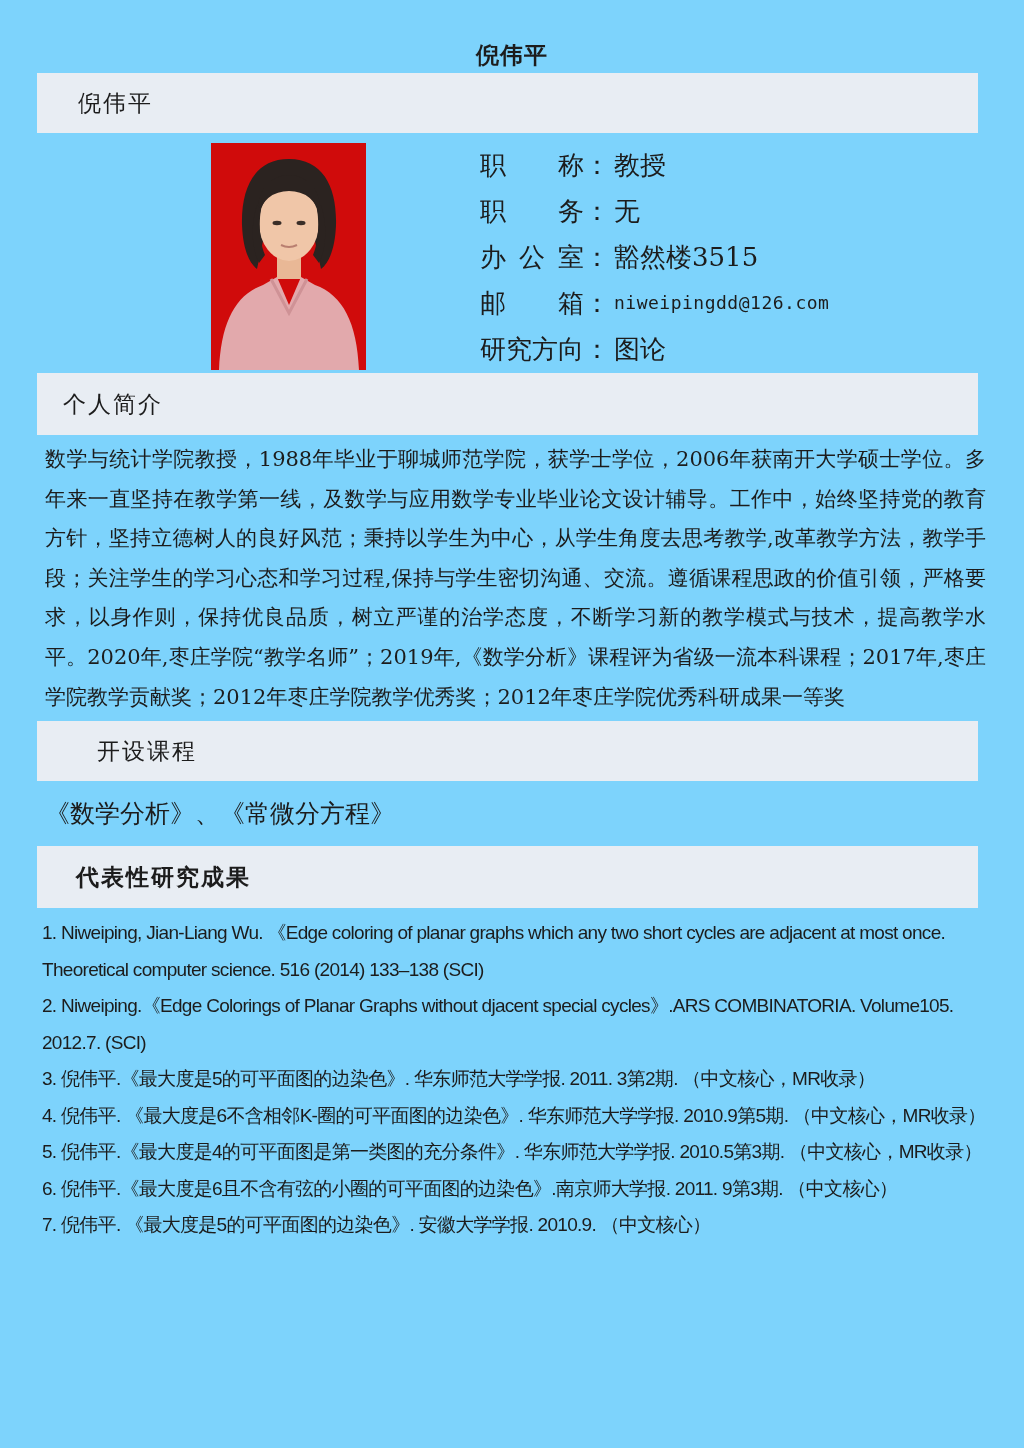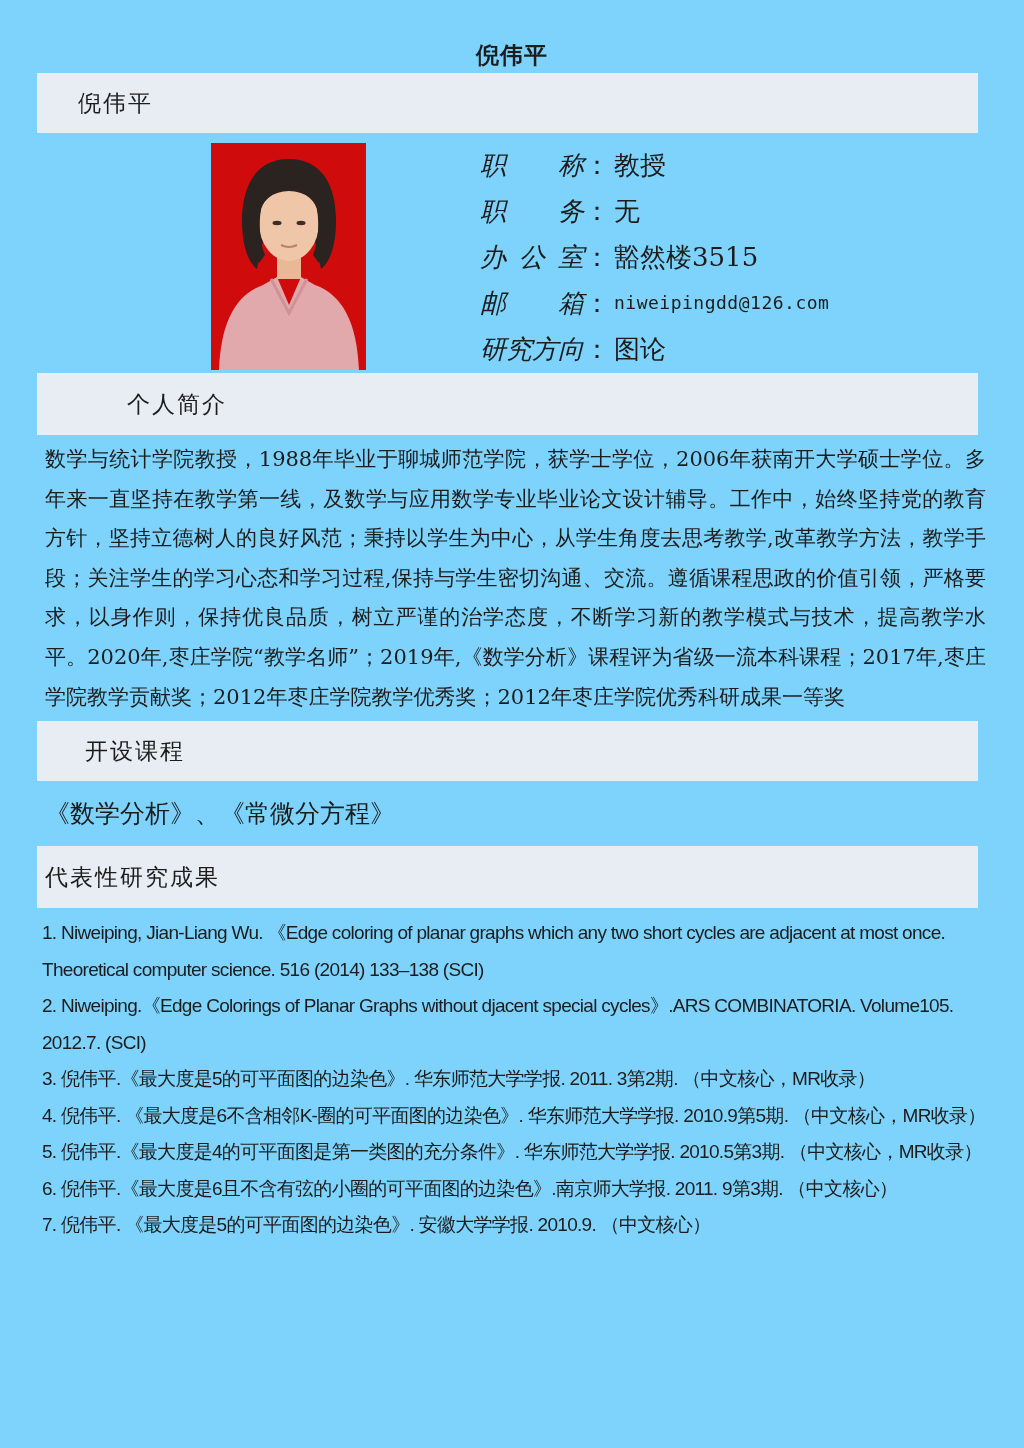--- a/index.html
+++ b/index.html
@@ -29,23 +29,23 @@
     width: 941px;
     background: #e8edf3;
     display: flex;
     align-items: center;
     box-sizing: border-box;
     font-size: 23px;
     font-family: "DejaVu Serif", serif;
     letter-spacing: 2px;
   }
   .bar-name     { top: 73px;  height: 60px; padding-left: 41px; }
-  .bar-intro    { top: 373px; height: 62px; padding-left: 90px; }
-  .bar-courses  { top: 721px; height: 60px; padding-left: 48px; }
-  .bar-research { top: 846px; height: 62px; padding-left: 8px; }
+  .bar-intro    { top: 373px; height: 62px; padding-left: 26px; }
+  .bar-courses  { top: 721px; height: 60px; padding-left: 60px; }
+  .bar-research { top: 846px; height: 62px; padding-left: 39px; font-weight: bold; }
 
   .photo {
     position: absolute;
     top: 143px;
     left: 211px;
     width: 155px;
     height: 227px;
     display: block;
   }
   .info {
@@ -55,21 +55,20 @@
     font-size: 26px;
     line-height: 46px;
     font-family: "DejaVu Serif", serif;
   }
   .info-row { display: flex; white-space: nowrap; }
   .info-label {
     display: inline-block;
     width: 104px;
     text-align: justify;
     text-align-last: justify;
-    font-style: italic;
   }
   .info-colon { margin-right: 4px; }
   .mono-value {
     font-family: "DejaVu Sans Mono", monospace;
     font-size: 18px;
     letter-spacing: 0.5px;
   }
   .intro-text {
     position: absolute;
     top: 440px;

